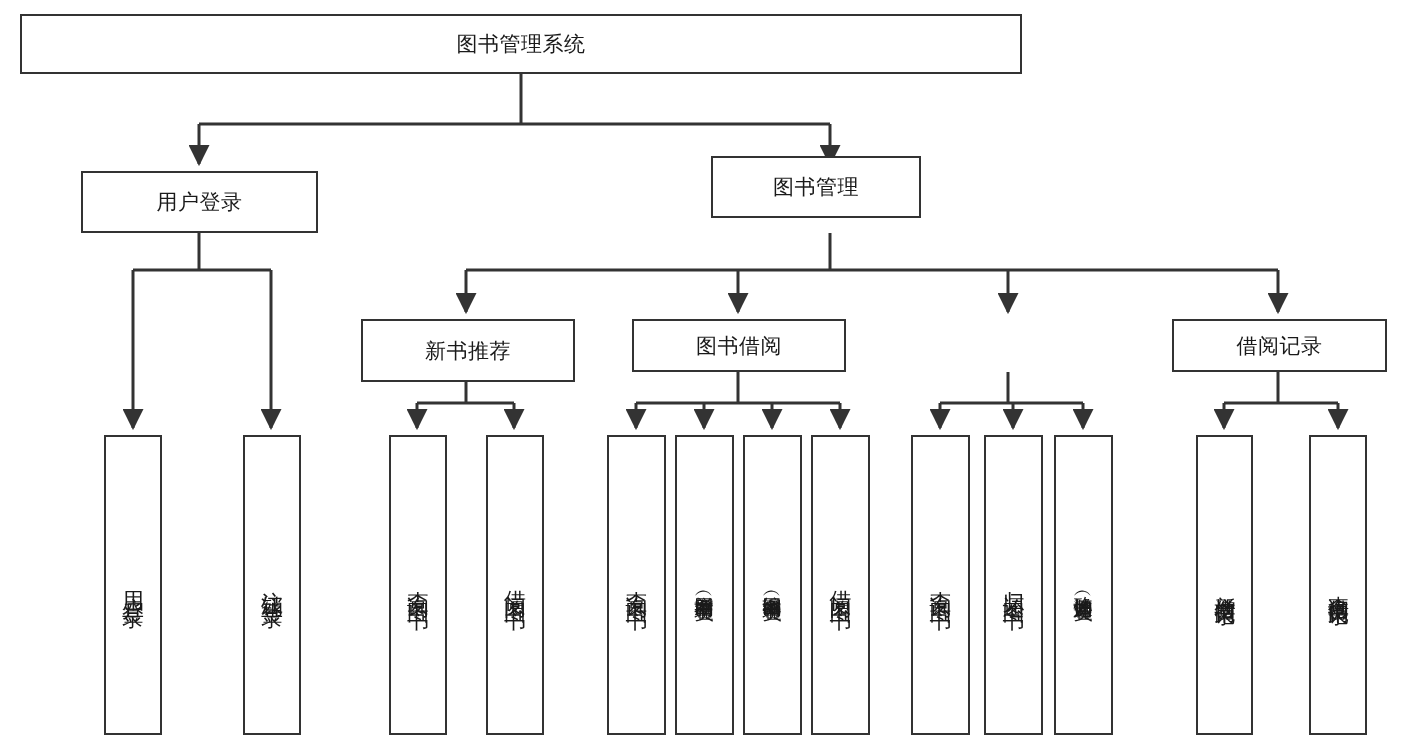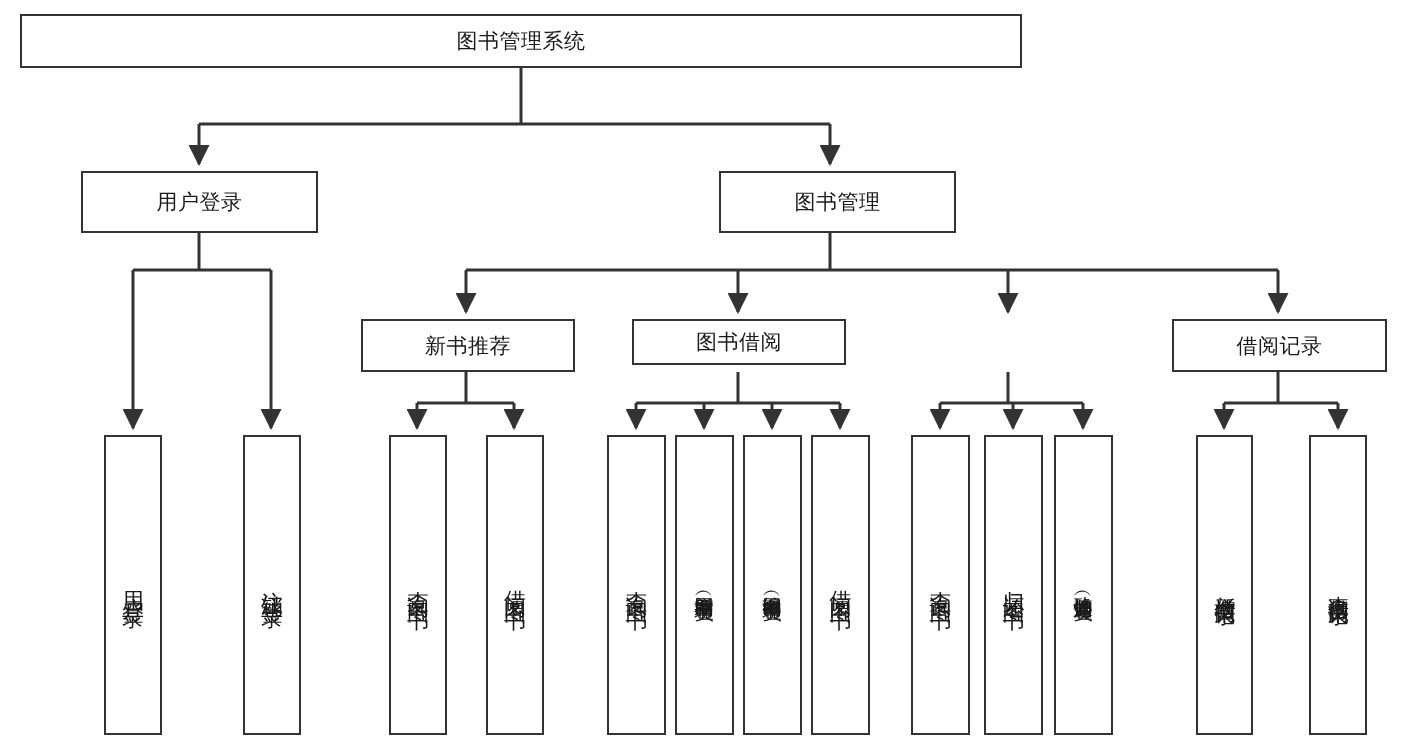--- a/index.html
+++ b/index.html
@@ -112,35 +112,35 @@
       <path d="M 1013 403 L 1013 428" marker-end="url(#arrow)"></path>
       <path d="M 1083 403 L 1083 428" marker-end="url(#arrow)"></path>
 
       <path d="M 1278 372 L 1278 403"></path>
       <path d="M 1224 403 L 1338 403"></path>
       <path d="M 1224 403 L 1224 428" marker-end="url(#arrow)"></path>
       <path d="M 1338 403 L 1338 428" marker-end="url(#arrow)"></path>
     </g>
   </svg>
 
-  <div class="node h" id="node-root" style="left: 20px; top: 14px; width: 1002px; height: 54px;">
+  <div class="node h" id="node-root" style="left: 20px; top: 14px; width: 1002px; height: 60px;">
     <span class="htext">图书管理系统</span>
   </div>
 
   <div class="node h" id="node-l2-0" style="left: 81px; top: 171px; width: 237px; height: 62px;">
     <span class="htext">用户登录</span>
   </div>
-  <div class="node h" id="node-l2-1" style="left: 711px; top: 171px; width: 237px; height: 62px; margin-left: 8px;">
+  <div class="node h" id="node-l2-1" style="left: 711px; top: 156px; width: 210px; height: 62px;">
     <span class="htext">图书管理</span>
   </div>
 
-  <div class="node h" id="node-l3-0" style="left: 361px; top: 319px; width: 214px; height: 53px;">
+  <div class="node h" id="node-l3-0" style="left: 361px; top: 319px; width: 214px; height: 63px;">
     <span class="htext">新书推荐</span>
   </div>
-  <div class="node h" id="node-l3-1" style="left: 632px; top: 319px; width: 214px; height: 46px;">
+  <div class="node h" id="node-l3-1" style="left: 632px; top: 319px; width: 214px; height: 53px;">
     <span class="htext">图书借阅</span>
   </div>
   <div class="node h" id="node-l3-3" style="left: 1172px; top: 319px; width: 215px; height: 53px;">
     <span class="htext">借阅记录</span>
   </div>
 
   <div class="node v" id="node-leaf-0" style="left: 104px; top: 435px; width: 58px; height: 300px;">
     <span class="vtext" style="font-size: 22px; letter-spacing: 6px;">用户登录</span>
   </div>
   <div class="node v" id="node-leaf-1" style="left: 243px; top: 435px; width: 58px; height: 300px;">

